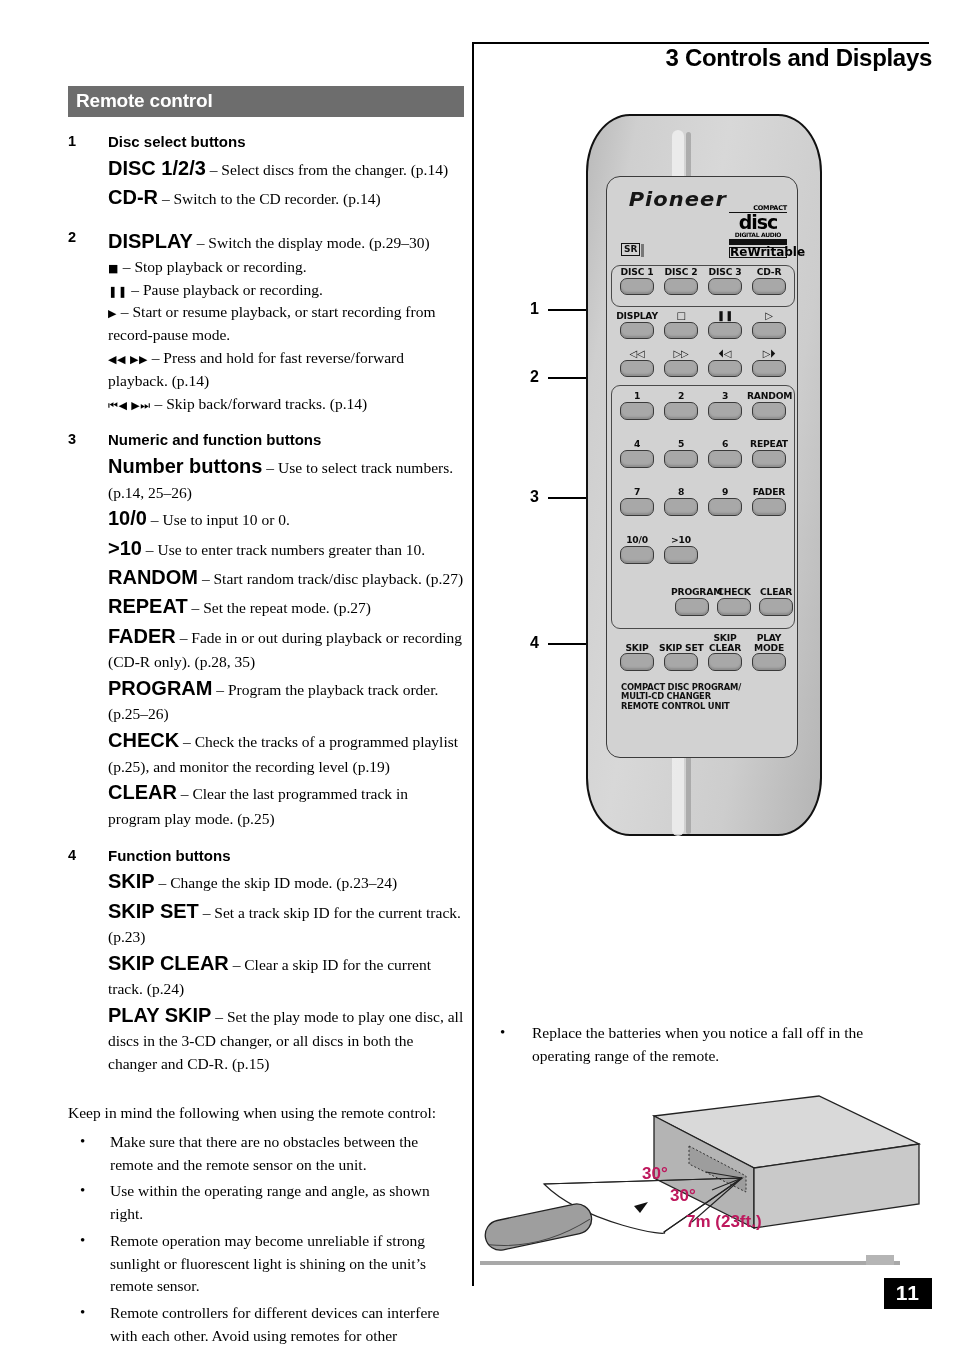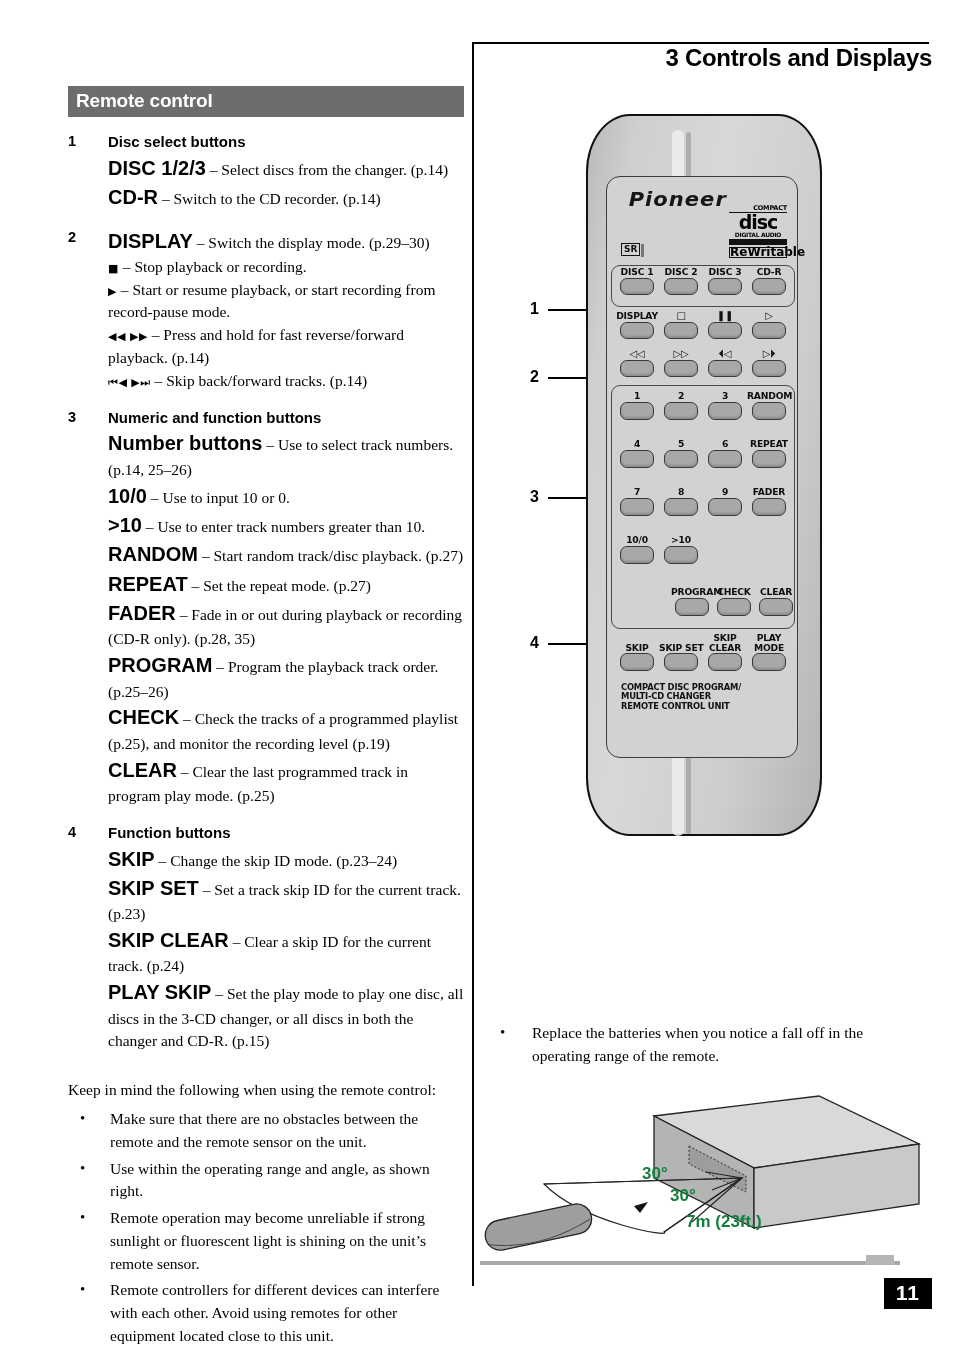--- a/index.html
+++ b/index.html
@@ -91,21 +91,21 @@
 
   
   .rbul{position:absolute;left:486px;top:1022px;width:420px;}
   .rbul li{position:relative;padding-left:46px;font-size:15.5px;line-height:1.47;list-style:none;}
   .rbul ul{margin:0;padding:0;}
   .rbul li:before{content:"\2022";position:absolute;left:14px;top:-1px;font-size:15px;}
 
   
   .range{position:absolute;left:474px;top:1086px;width:460px;height:180px;}
   .range .lbl{position:absolute;font-family:"Liberation Sans",sans-serif;font-weight:bold;
-      font-size:17px;color:#15803d;white-space:nowrap;}
+      font-size:17px;color:#be185d;white-space:nowrap;}
 
   
   .foot-rule{position:absolute;left:480px;top:1261px;width:420px;height:4px;background:#a8a8a8;}
   .foot-tab{position:absolute;left:866px;top:1255px;width:28px;height:10px;background:#b5b5b5;}
   .pagenum{position:absolute;right:22px;top:1278px;background:#000;color:#fff;
       font-family:"Liberation Sans",sans-serif;font-weight:bold;font-size:21px;
       padding:3px 12px 4px 12px;letter-spacing:1px;}
 </style>
 </head>
 <body>
@@ -128,20 +128,21 @@
               <p><span class="b">CD-R</span> – Switch to the CD recorder. (p.14)</p>
             </div>
           </div>
         </div>
         <div class="item">
           <div class="num">2</div>
           <div class="body">
             <div class="lines">
               <p><span class="b">DISPLAY</span> – Switch the display mode. (p.29–30)</p>
               <p><span class="gl">■</span> – Stop playback or recording.</p>
+              <p><span class="gl">❚❚</span> – Pause playback or recording.</p>
               <p><span class="gl">▶</span> – Start or resume playback, or start recording from record-pause mode.</p>
               <p><span class="gl">◀◀ ▶▶</span>  – Press and hold for fast reverse/forward playback. (p.14)</p>
               <p><span class="gl">⏮◀ ▶⏭</span> – Skip back/forward tracks. (p.14)</p>
             </div>
           </div>
         </div>
         <div class="item">
           <div class="num">3</div>
           <div class="body">
             <div class="heading">Numeric and function buttons</div>

